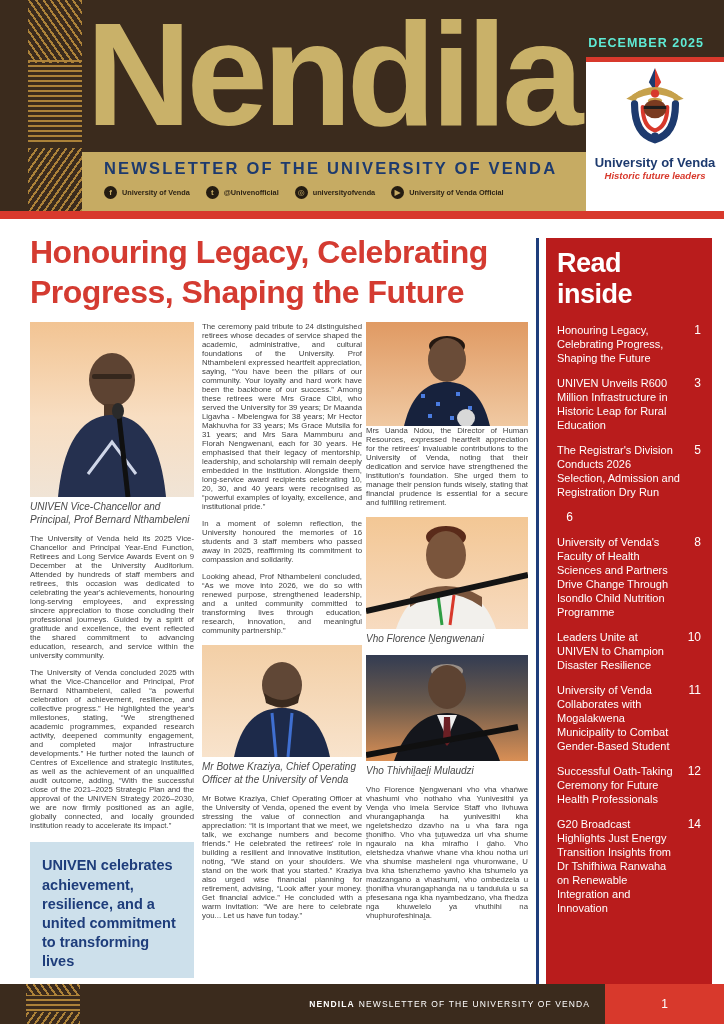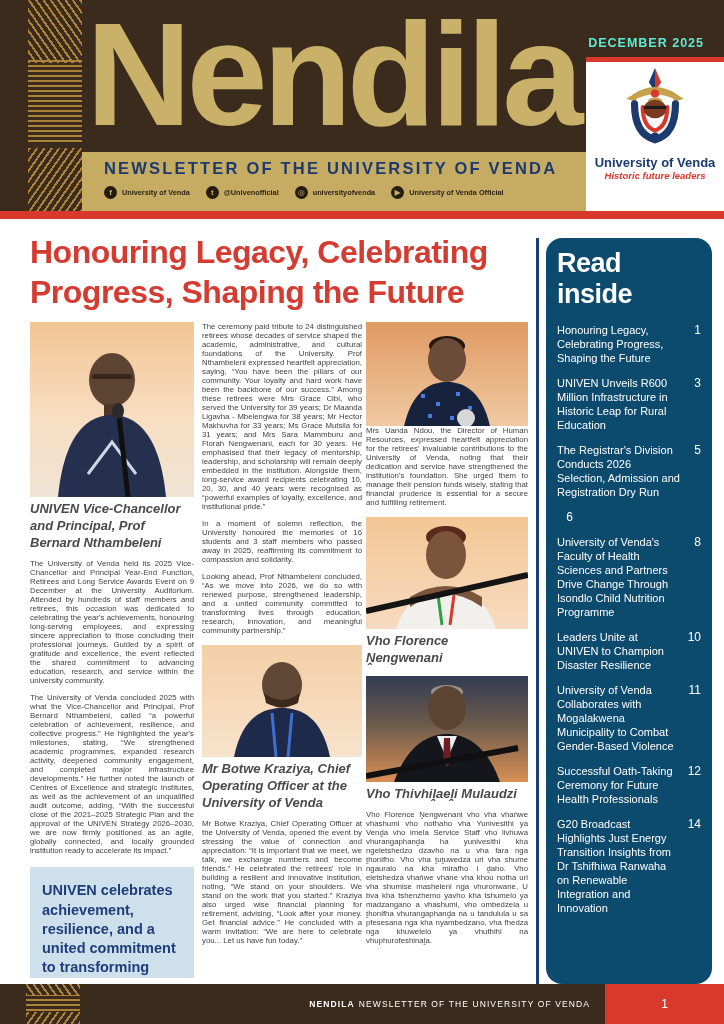--- a/index.html
+++ b/index.html
@@ -35,35 +35,35 @@
   .red-bar{position:absolute;left:0;top:211px;width:724px;height:8px;background:#d8392c;}
 
   
   .headline{position:absolute;left:30px;top:232px;width:505px;margin:0;font-size:32px;line-height:1.25;
             color:#d43b31;font-weight:700;letter-spacing:-0.5px;}
   .col{position:absolute;top:322px;height:656px;display:flex;flex-direction:column;overflow:hidden;}
   .col1{left:30px;width:164px;}
   .col2{left:202px;width:160px;}
   .col3{left:366px;width:162px;}
   .body{font-size:7.8px;line-height:9px;color:#3f3f3f;text-align:justify;margin:0 0 8px 0;}
-  .caption{font-size:13px;font-style:italic;color:#4a4a4a;line-height:1.32;margin:3px 0 8px 0;font-weight:700;}
+  .caption{font-size:10px;font-style:italic;color:#4a4a4a;line-height:1.32;margin:3px 0 8px 0;font-weight:400;}
   .photo{position:relative;width:100%;flex:none;overflow:hidden;}
   .photo svg{display:block;width:100%;height:100%;}
   .p-vc{height:175px;}
   .p-coo{height:112px;margin-top:2px;}
   .p-hr{height:104px;}
   .p-flo{height:112px;margin-top:2px;}
   .p-mul{height:106px;margin-top:2px;}
   .quote-box{background:#cde0eb;color:#1e3d7b;font-weight:700;font-size:14.5px;line-height:1.32;
              padding:14px 12px;margin-top:4px;box-sizing:border-box;}
 
   
   .side-rule{position:absolute;left:536px;top:238px;width:3px;height:746px;background:#1e3d7b;}
-  .sidebar{position:absolute;left:546px;top:238px;width:166px;height:746px;background:#0c4a6e;color:#fff;
-           box-sizing:border-box;padding:8px 11px;overflow:hidden;border-radius:16px;}
+  .sidebar{position:absolute;left:546px;top:238px;width:166px;height:746px;background:#b91c1c;color:#fff;
+           box-sizing:border-box;padding:8px 11px;overflow:hidden;}
   .sidebar h2{margin:2px 0 13px 0;font-size:27px;font-weight:700;letter-spacing:-0.5px;}
   .toc-item{display:flex;gap:5px;margin-bottom:11px;cursor:pointer;}
   .toc-label{flex:1;font-size:11px;line-height:14px;}
   .toc-page{font-size:12px;min-width:16px;text-align:right;line-height:14px;}
 
   
   .footer{position:absolute;left:0;top:984px;width:724px;height:40px;background:#3b2b1d;}
   .footer-pattern{position:absolute;left:26px;top:0;width:54px;height:40px;}
   .footer-text{position:absolute;right:134px;top:0;height:40px;display:flex;align-items:center;
                color:#fff;font-size:8.5px;letter-spacing:1.1px;}
@@ -223,21 +223,21 @@
     </div>
     <div class="toc-item">
       <div class="toc-label">University of Venda's Faculty of Health Sciences and Partners Drive Change Through Isondlo Child Nutrition Programme</div>
       <div class="toc-page">8</div>
     </div>
     <div class="toc-item">
       <div class="toc-label">Leaders Unite at UNIVEN to Champion Disaster Resilience</div>
       <div class="toc-page">10</div>
     </div>
     <div class="toc-item">
-      <div class="toc-label">University of Venda Collaborates with Mogalakwena Municipality to Combat Gender-Based Violence</div>
+      <div class="toc-label">University of Venda Collaborates with Mogalakwena Municipality to Combat Gender-Based Student</div>
       <div class="toc-page">11</div>
     </div>
     <div class="toc-item">
       <div class="toc-label">Successful Oath-Taking Ceremony for Future Health Professionals</div>
       <div class="toc-page">12</div>
     </div>
     <div class="toc-item">
       <div class="toc-label">G20 Broadcast Highlights Just Energy Transition Insights from Dr Tshifhiwa Ranwaha on Renewable Integration and Innovation</div>
       <div class="toc-page">14</div>
     </div>

